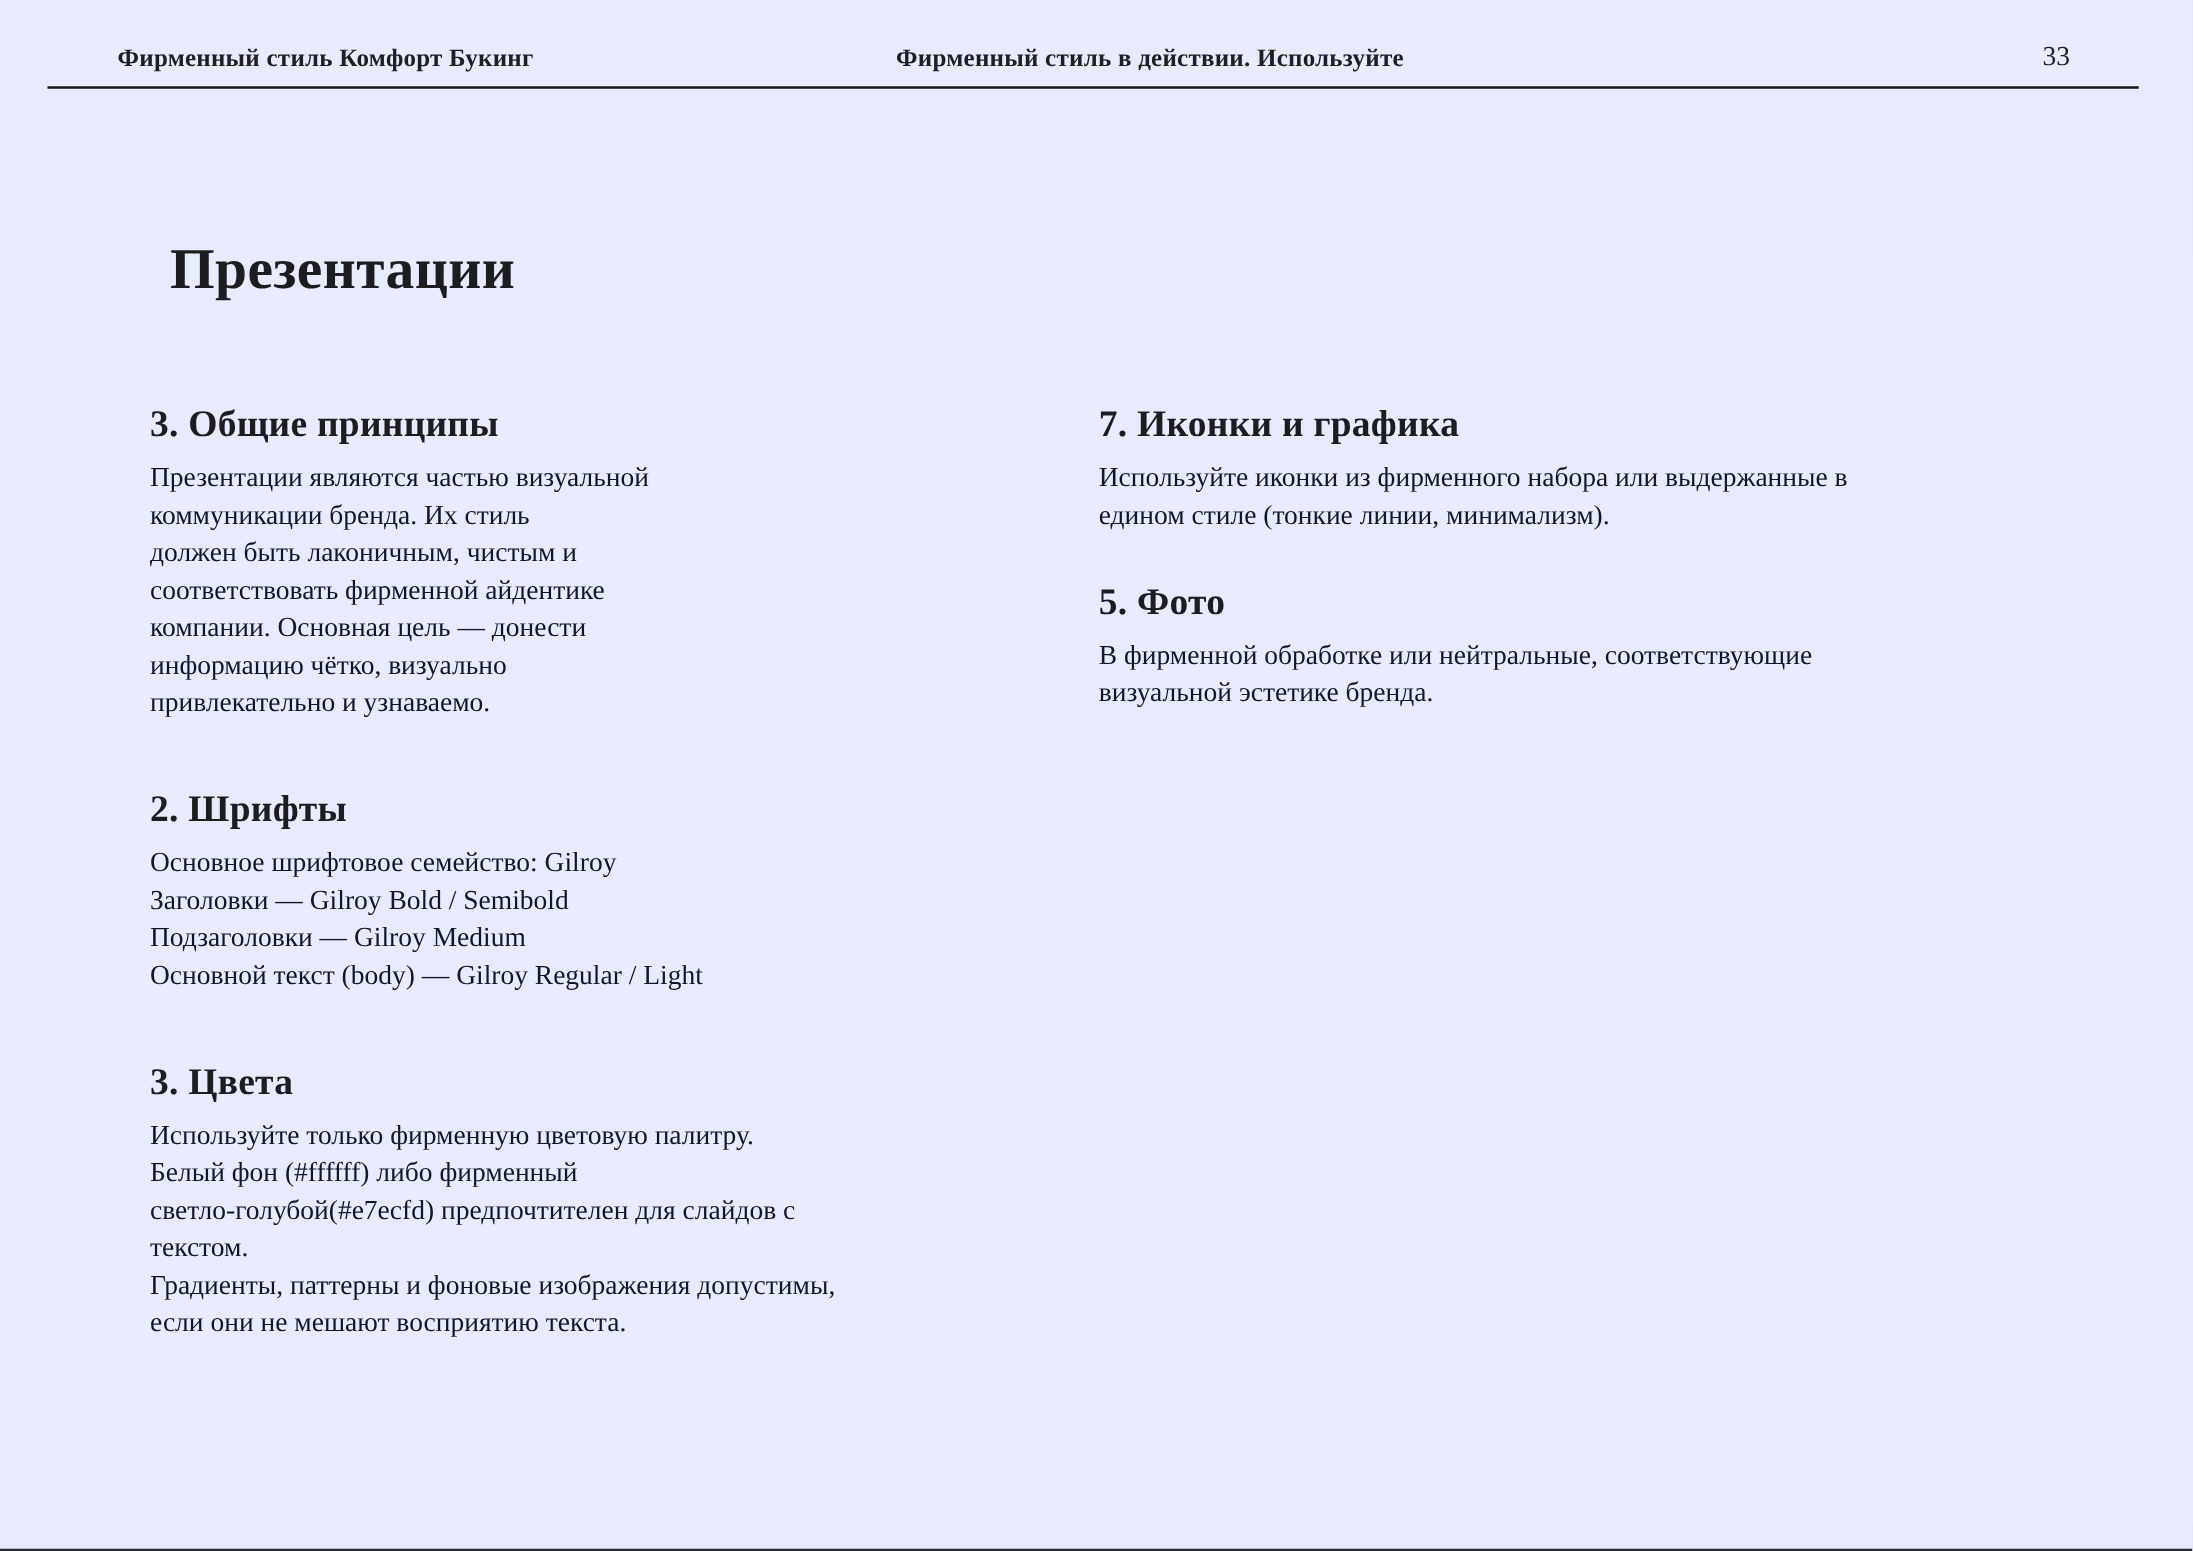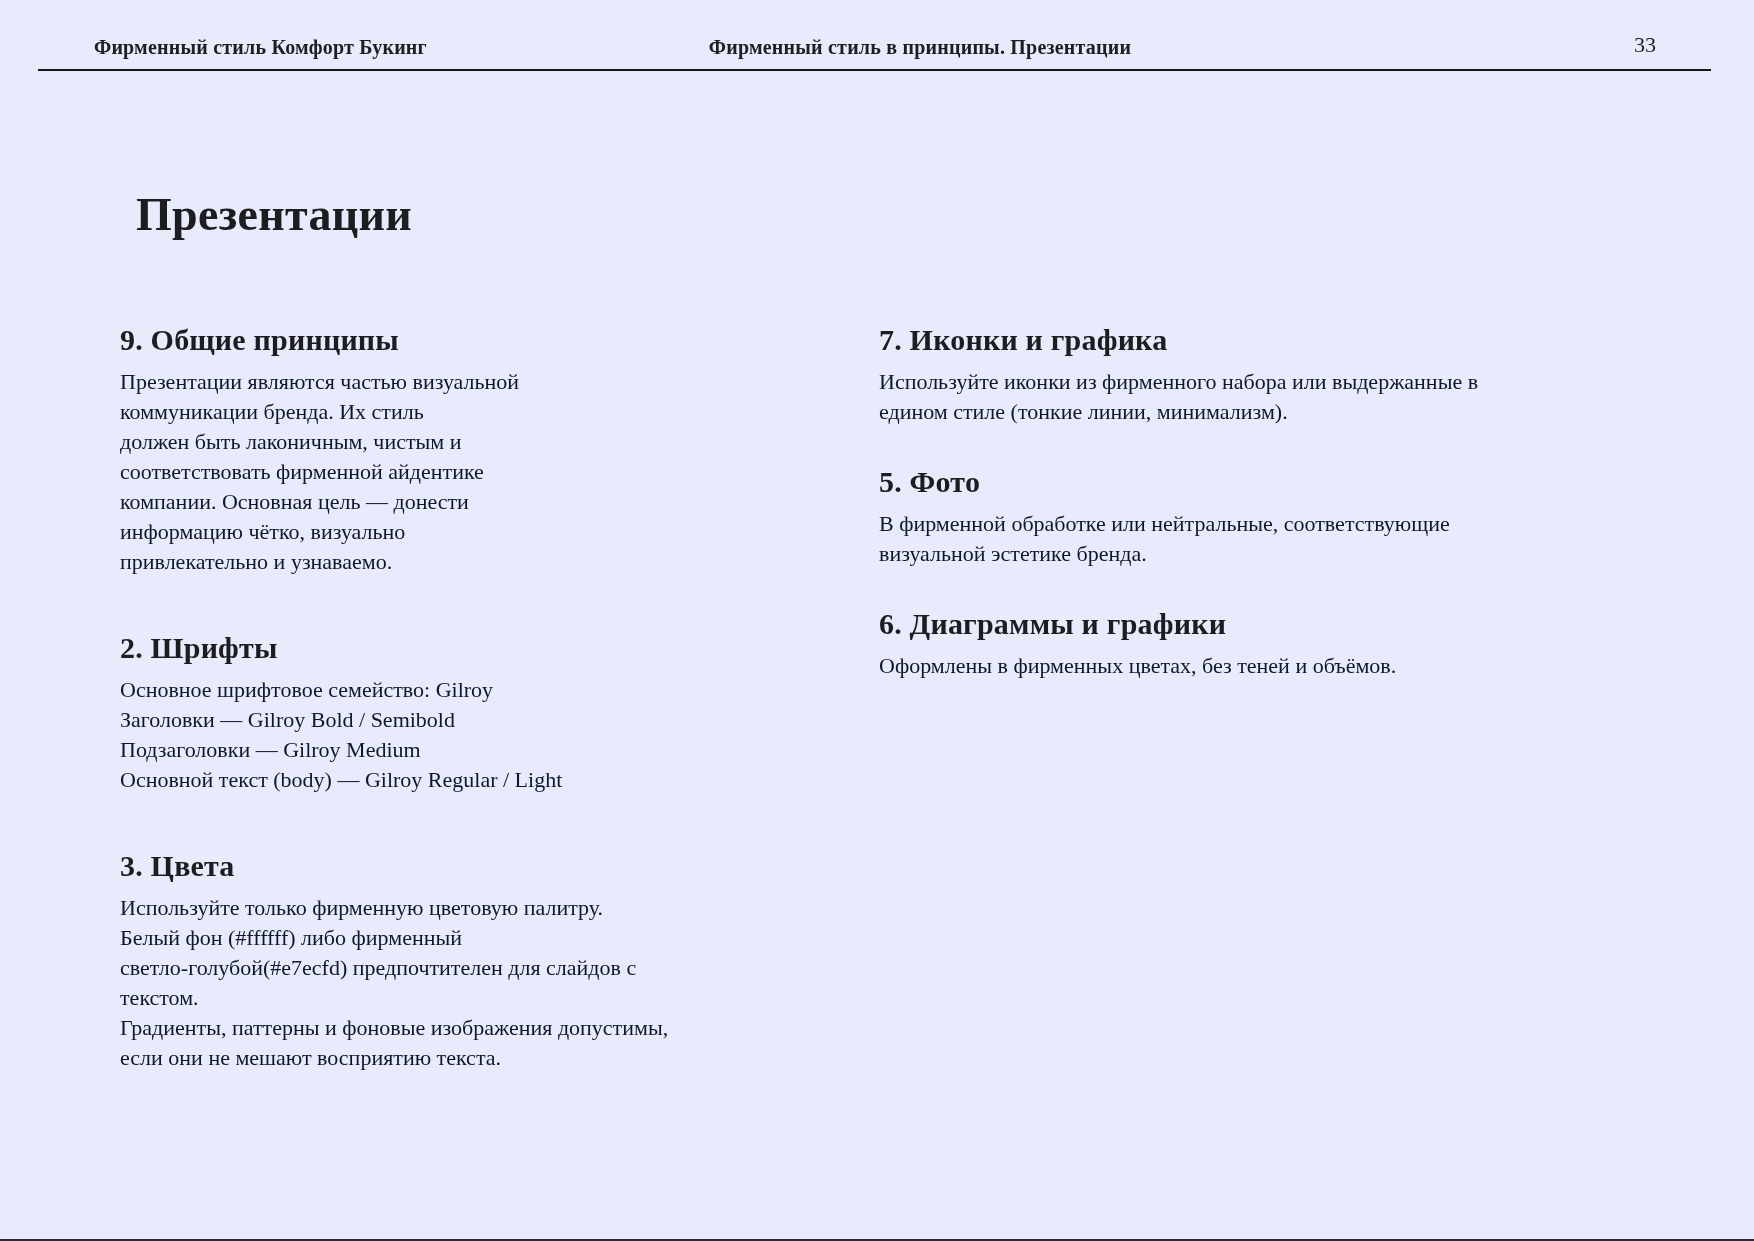--- a/index.html
+++ b/index.html
@@ -106,30 +106,30 @@
     background: #2b2b33;
   }
 </style>
 </head>
 <body>
 
 <div class="page" style="background: rgb(232, 235, 251);">
 
   <header>
     <div class="hdr-left">Фирменный стиль Комфорт Букинг</div>
-    <div class="hdr-center">Фирменный стиль в принципы. Презентации</div>
+    <div class="hdr-center">Фирменный стиль в действии. Используйте</div>
     <div class="hdr-page">33</div>
     <div class="hdr-rule"></div>
   </header>
 
   <h1 class="title">Презентации</h1>
 
   <div class="col col-left">
     <section>
-      <h2>9. Общие принципы</h2>
+      <h2>3. Общие принципы</h2>
       <p>Презентации являются частью визуальной
 коммуникации бренда. Их стиль
 должен быть лаконичным, чистым и
 соответствовать фирменной айдентике
 компании. Основная цель — донести
 информацию чётко, визуально
 привлекательно и узнаваемо.</p>
     </section>
     <section>
       <h2>2. Шрифты</h2>
@@ -153,20 +153,16 @@
     <section>
       <h2>7. Иконки и графика</h2>
       <p>Используйте иконки из фирменного набора или выдержанные в
 едином стиле (тонкие линии, минимализм).</p>
     </section>
     <section>
       <h2>5. Фото</h2>
       <p>В фирменной обработке или нейтральные, соответствующие
 визуальной эстетике бренда.</p>
     </section>
-    <section>
-      <h2>6. Диаграммы и графики</h2>
-      <p>Оформлены в фирменных цветах, без теней и объёмов.</p>
-    </section>
   </div>
 
   <div class="bottom-line"></div>
 </div>
 
 </body></html>

